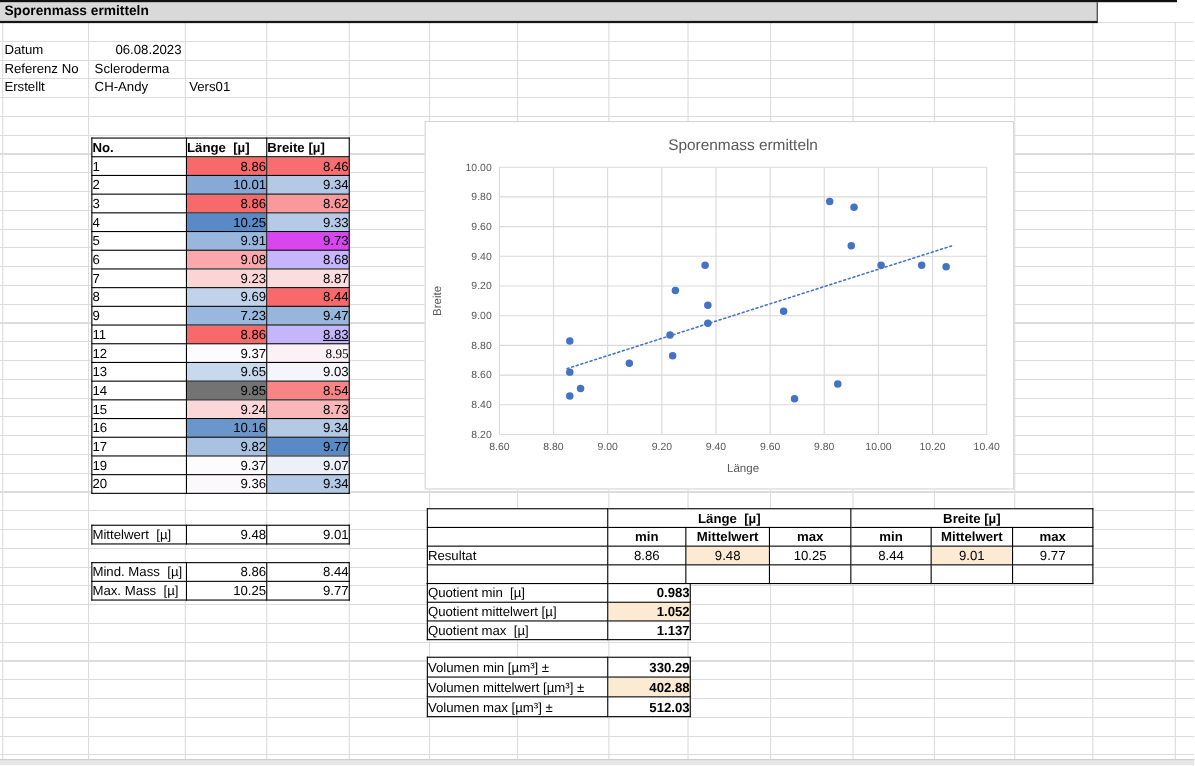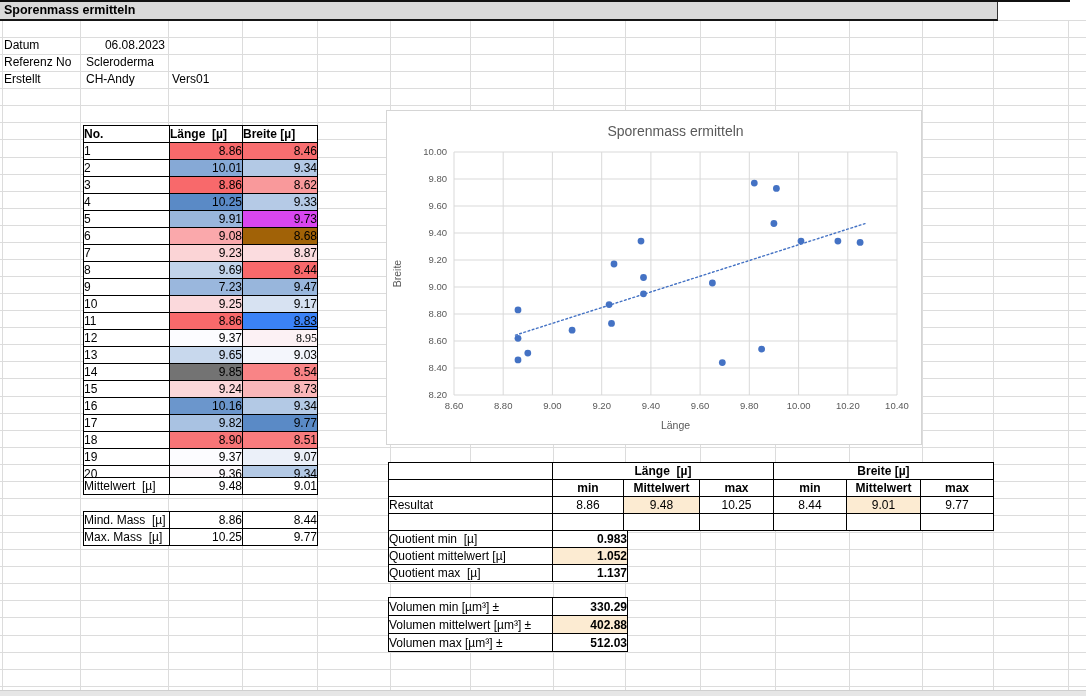--- a/index.html
+++ b/index.html
@@ -103,46 +103,41 @@
           <td class="num" style="background: rgb(181, 202, 230);">9.33</td>
         </tr>
         <tr>
           <td class="lbl">5</td>
           <td class="num" style="background: rgb(153, 182, 220); padding-left: 48px;">9.91</td>
           <td class="num" style="background: #d946ef;">9.73</td>
         </tr>
         <tr>
           <td class="lbl">6</td>
           <td class="num" style="background: rgb(250, 168, 171);">9.08</td>
-          <td class="num" style="background: #a16207;">8.68</td>
+          <td class="num" style="background: #c4b5fd;">8.68</td>
         </tr>
         <tr>
           <td class="lbl">7</td>
           <td class="num" style="background: rgb(251, 212, 214);">9.23</td>
           <td class="num" style="background: rgb(251, 220, 223);">8.87</td>
         </tr>
         <tr>
           <td class="lbl">8</td>
           <td class="num" style="background: rgb(193, 211, 234);">9.69</td>
           <td class="num" style="background: rgb(248, 105, 107);">8.44</td>
         </tr>
         <tr>
           <td class="lbl">9</td>
           <td class="num" style="background: rgb(154, 183, 221);">7.23</td>
           <td class="num" style="background: rgb(152, 182, 220);">9.47</td>
         </tr>
         <tr>
-          <td class="lbl">10</td>
-          <td class="num" style="background: rgb(251, 217, 220);">9.25</td>
-          <td class="num" style="background: rgb(215, 226, 242);">9.17</td>
-        </tr>
-        <tr>
           <td class="lbl">11</td>
           <td class="num" style="background: rgb(248, 105, 107);">8.86</td>
-          <td class="num" style="background: #3b82f6; text-decoration: underline;">8.83</td>
+          <td class="num" style="background: #c4b5fd; text-decoration: underline;">8.83</td>
         </tr>
         <tr>
           <td class="lbl">12</td>
           <td class="num" style="background: rgb(252, 252, 255);">9.37</td>
           <td class="num" style="background: rgb(252, 241, 244); font-family: Liberation Serif, serif;">8.95</td>
         </tr>
         <tr>
           <td class="lbl">13</td>
           <td class="num" style="background: rgb(200, 216, 237);">9.65</td>
           <td class="num" style="background: rgb(244, 246, 252);">9.03</td>
@@ -159,25 +154,20 @@
         </tr>
         <tr>
           <td class="lbl">16</td>
           <td class="num" style="background: rgb(107, 150, 204);">10.16</td>
           <td class="num" style="background: rgb(179, 201, 229);">9.34</td>
         </tr>
         <tr>
           <td class="lbl">17</td>
           <td class="num" style="background: rgb(169, 194, 226);">9.82</td>
           <td class="num" style="background: rgb(90, 138, 198);">9.77</td>
-        </tr>
-        <tr>
-          <td class="lbl">18</td>
-          <td class="num" style="background: rgb(248, 117, 119);">8.90</td>
-          <td class="num" style="background: rgb(249, 124, 126);">8.51</td>
         </tr>
         <tr>
           <td class="lbl">19</td>
           <td class="num" style="background: rgb(252, 252, 255);">9.37</td>
           <td class="num" style="background: rgb(235, 240, 249);">9.07</td>
         </tr>
         <tr>
           <td class="lbl">20</td>
           <td class="num" style="background: rgb(252, 249, 252);">9.36</td>
           <td class="num" style="background: rgb(179, 201, 229);">9.34</td>

